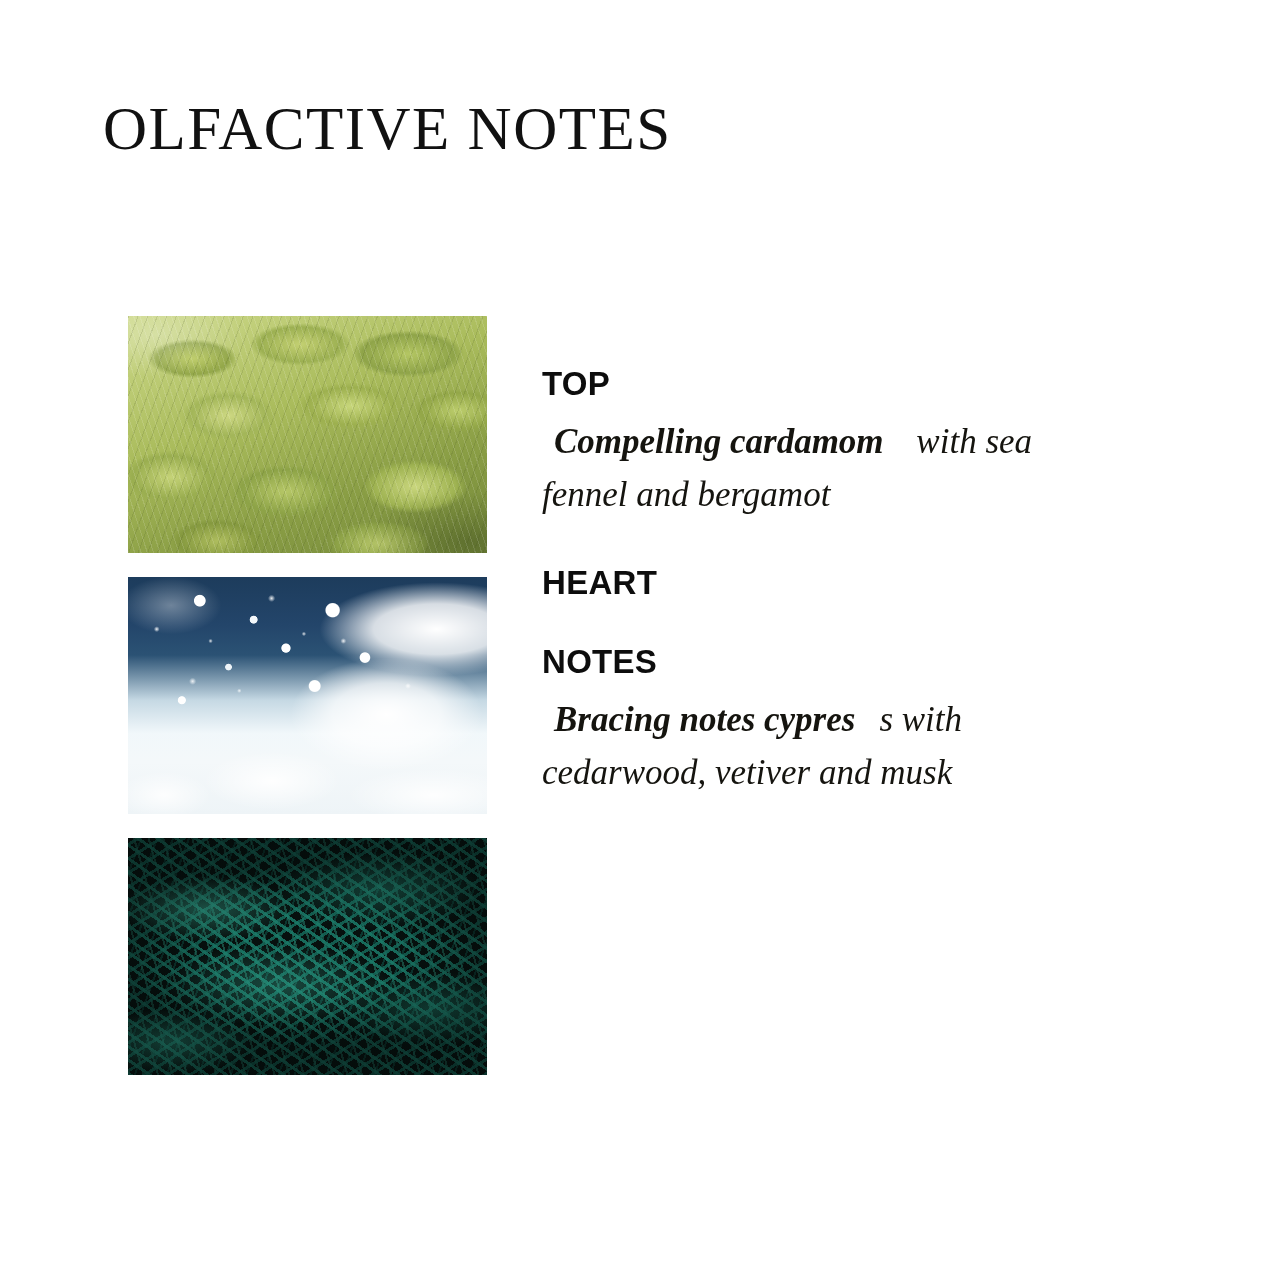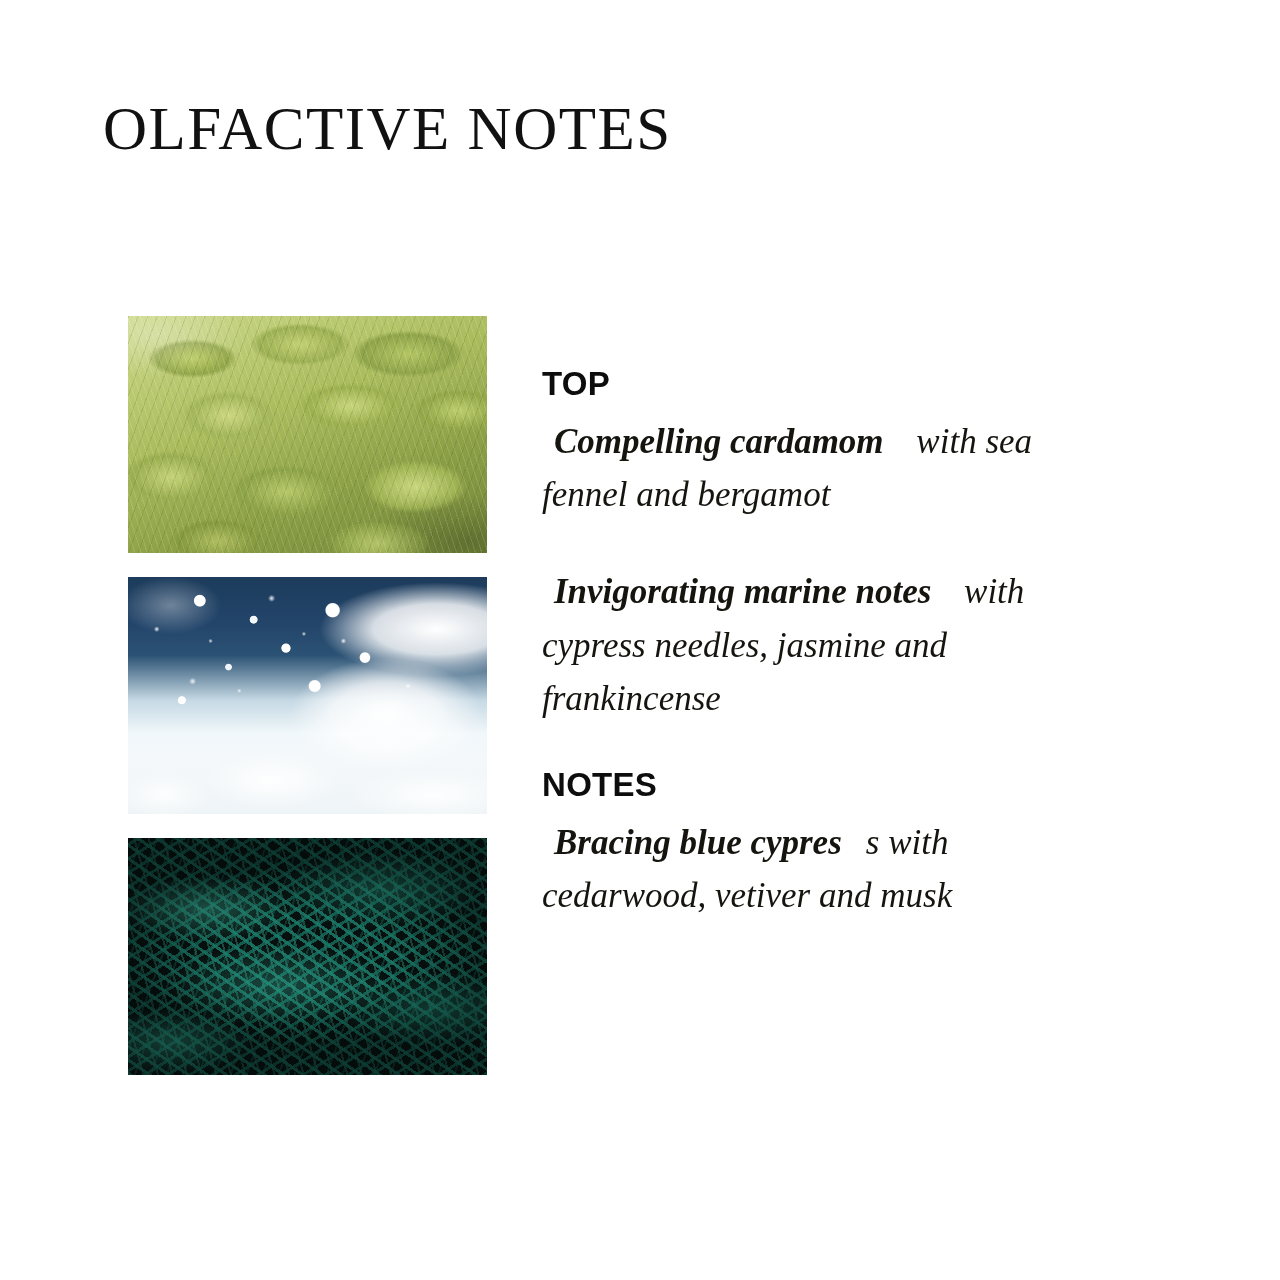--- a/index.html
+++ b/index.html
@@ -206,27 +206,25 @@
     <div class="text-column">
 
       <div class="note-entry entry-top">
         <div class="note-label">TOP</div>
         <div class="note-desc">
           <span class="accent">Compelling cardamom</span><span> with sea fennel and bergamot</span>
         </div>
       </div>
 
       <div class="note-entry entry-heart">
-        <div class="note-desc">
-          <span class="accent">Invigorating marine notes</span><span> with cypress needles, jasmine and frankincense</span>
-        </div>
+        <div class="note-label">HEART</div>
       </div>
 
       <div class="note-entry entry-base">
         <div class="note-label">NOTES</div>
         <div class="note-desc">
-          <span class="accent">Bracing blue cypres</span><span>s with cedarwood, vetiver and musk</span>
+          <span class="accent">Bracing notes cypres</span><span>s with cedarwood, vetiver and musk</span>
         </div>
       </div>
 
     </div>
   </div>
 </div>
 
 </body></html>

